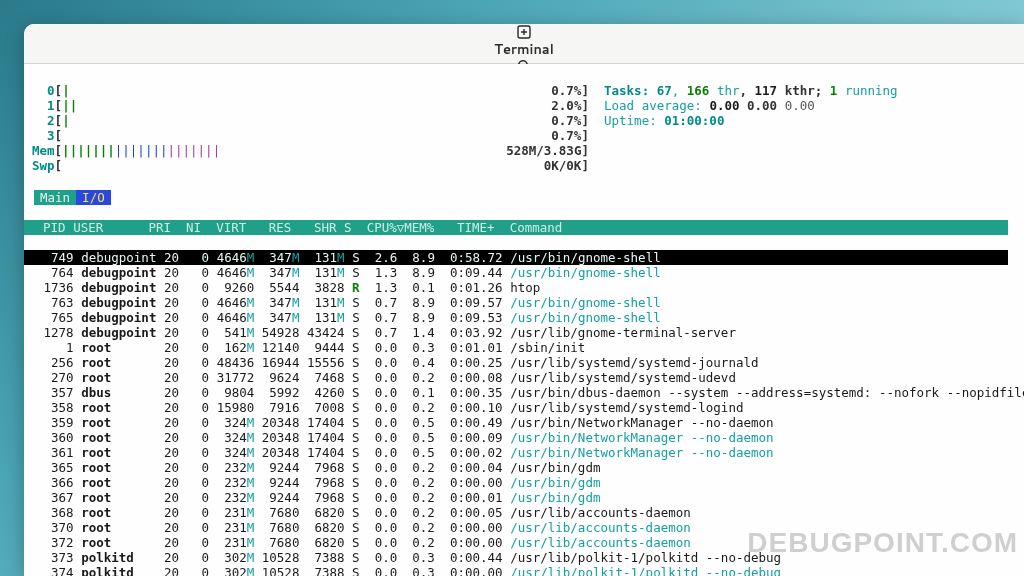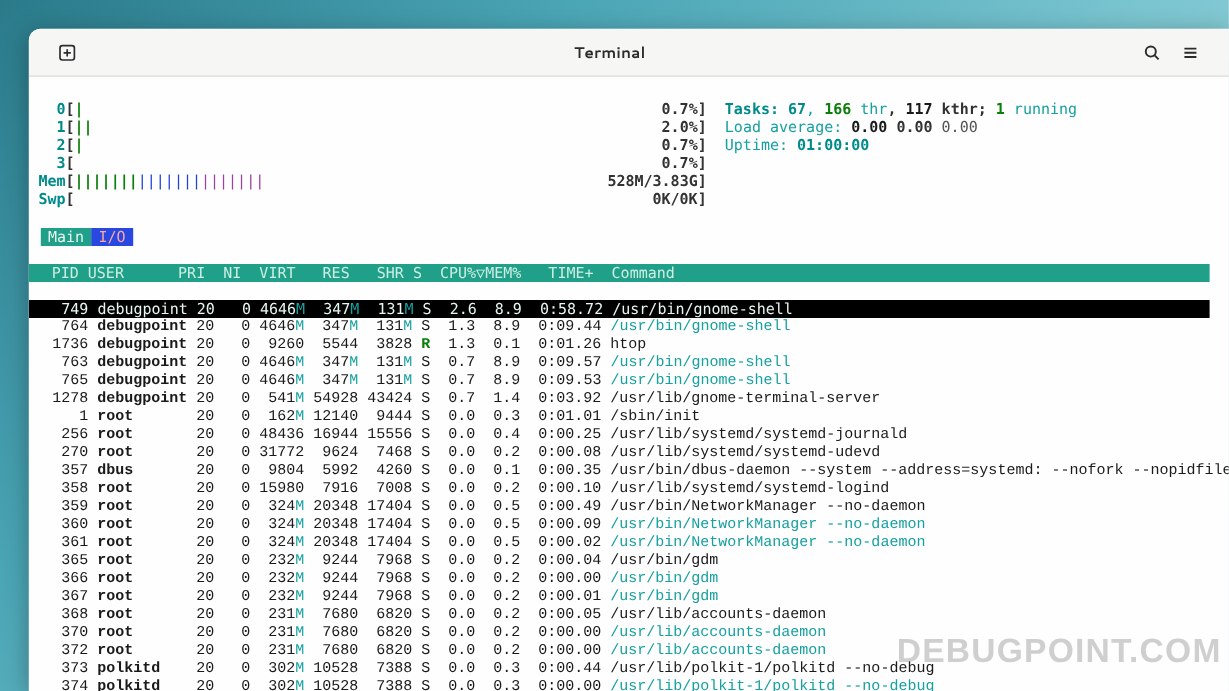--- a/index.html
+++ b/index.html
@@ -25,20 +25,21 @@
     flex-direction: column;
     overflow: hidden;
   }
   .titlebar {
     height: 40px;
     background: #f6f6f5;
     border-bottom: 1px solid #d6d6d4;
     display: flex;
     align-items: center;
     padding: 0 16px;
+    flex-direction: column;
   }
   .tb-btn {
     width: 28px;
     height: 28px;
     border-radius: 4px;
     display: flex;
     align-items: center;
     justify-content: center;
     margin: 0 2px;
     color: #2c2c2c;
@@ -68,37 +69,37 @@
   .bold { font-weight: 700; }
   .greenB { color: #0a800a; font-weight: 700; }
   .magenta { color: #a040a0; }
   .blue { color: #2040e0; }
   .tab-row { display: flex; padding-left: 2px; margin-top: 2px; }
   .tab {
     padding: 0 6px;
     font-weight: 400;
   }
   .tab-main { background: #20a088; color: #e8f5f1; }
-  .tab-io { background: #2848e0; color: #fca5a5; }
+  .tab-io { background: #2848e0; color: #fde047; }
   .header-row {
     background: #20a088;
     color: #cdeee4;
     font-weight: 400;
     padding-left: 4px;
     margin-left: -8px;
     margin-right: -6px;
   }
   .hilite {
     background: #000000;
     color: #e6f6f0;
     margin-left: -8px;
     margin-right: -6px;
     padding-left: 12px;
   }
-  .proc-row { padding-left: 4px; font-family: Liberation Mono, monospace; }
+  .proc-row { padding-left: 4px; }
   .cmd-cyan { color: #16a0a0; }
   .watermark {
     position: absolute;
     right: 6px;
     bottom: 26px;
     font-family: "Arial Black", sans-serif;
     font-size: 28px;
     font-weight: 900;
     color: rgba(120,120,120,0.35);
     letter-spacing: 1px;

